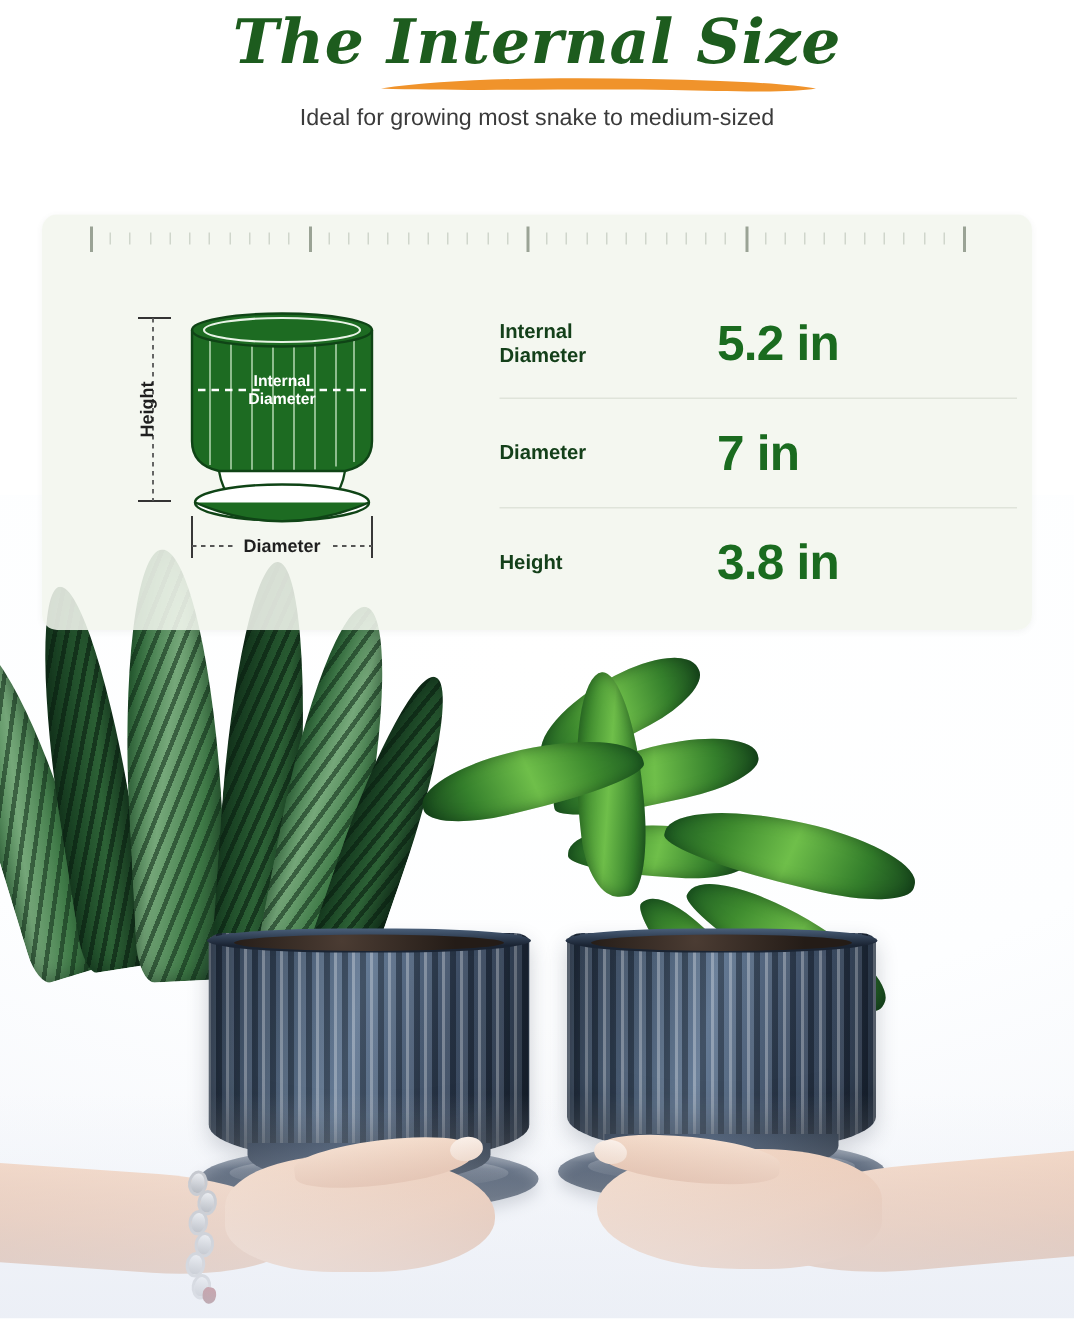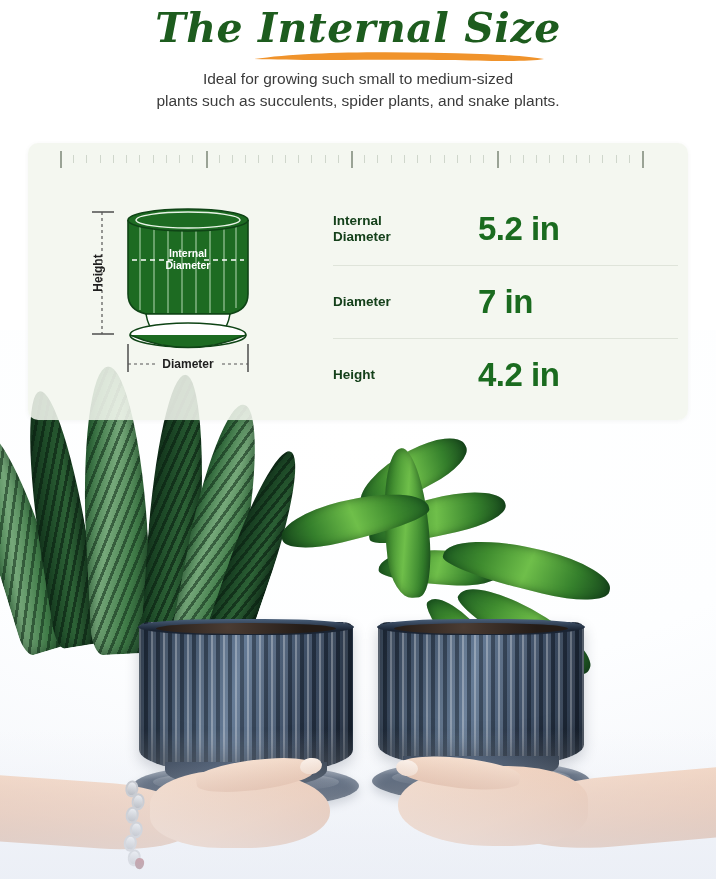--- a/index.html
+++ b/index.html
@@ -219,22 +219,21 @@
     </div>
   </div>
 
   <div class="title">The Internal Size</div>
 
   <svg class="underline" viewBox="0 0 300 14">
     <path d="M6 9 C60 1, 150 1, 232 4 C262 5, 284 7, 296 9 C280 12, 240 11, 200 10 C140 9, 60 11, 6 9 Z" fill="#f0932b"></path>
   </svg>
 
   <div class="sub">
-    <div>Ideal for growing such small to medium-sized</div>
-    <div>plants such as succulents, spider plants, and snake plants.</div>
+    <div>Ideal for growing most snake to medium-sized</div>
   </div>
 
   <div class="panel">
 
     <div class="ruler" id="ruler">
         <div class="tick major" style="left: 32px;"></div>
         <div class="tick" style="left: 45.2273px;"></div>
         <div class="tick" style="left: 58.4545px;"></div>
         <div class="tick" style="left: 71.6818px;"></div>
         <div class="tick" style="left: 84.9091px;"></div>
@@ -325,17 +324,17 @@
           <div>Diameter</div>
         </div>
         <div class="svalue">5.2 in</div>
       </div>
       <div class="srow">
         <div class="slabel">Diameter</div>
         <div class="svalue">7 in</div>
       </div>
       <div class="srow">
         <div class="slabel">Height</div>
-        <div class="svalue">4.2 in</div>
+        <div class="svalue">3.8 in</div>
       </div>
     </div>
   </div>
 </div>
 
 </body></html>

